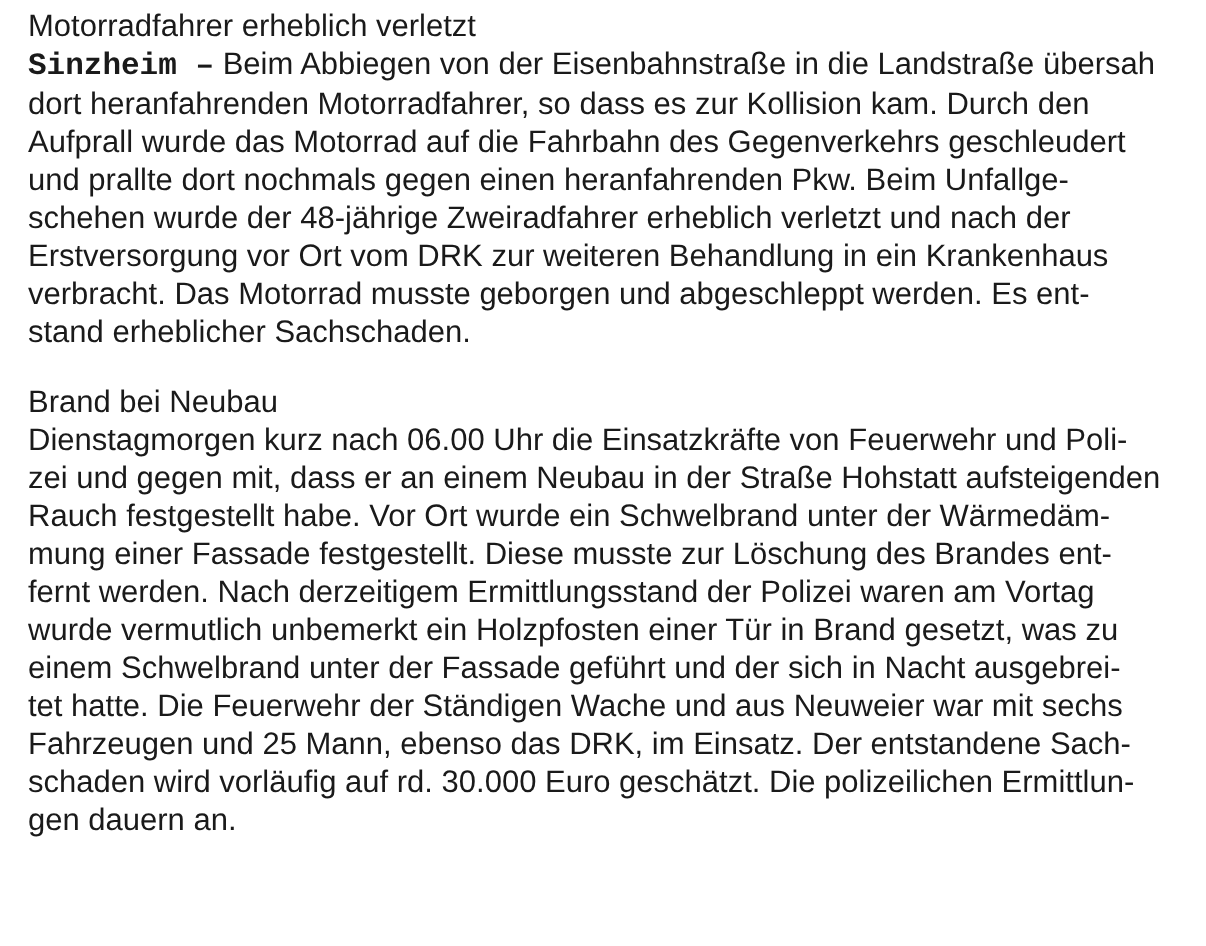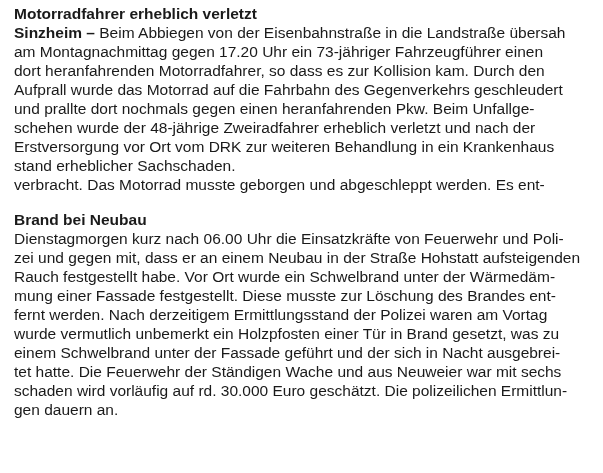--- a/index.html
+++ b/index.html
@@ -12,63 +12,64 @@
     background: #ffffff;
     overflow: hidden;
     font-family: "Liberation Sans", "DejaVu Sans", sans-serif;
     color: #1a1a1a;
   }
   .page {
     padding: 4px 8px 0 14px;
   }
   .article-title {
     font-size: 15.5px;
-    font-weight: bold;
+    font-weight: normal;
     line-height: 19px;
     margin: 0;
     white-space: pre;
   }
   .line {
     font-size: 15.5px;
     line-height: 19px;
     margin: 0;
     white-space: pre;
   }
   .dateline {
     font-weight: bold;
+    font-family: Liberation Mono, monospace;
   }
   .article + .article {
     margin-top: 16px;
   }
 </style>
 </head>
 <body>
 
 <div class="page">
 
   <div class="article">
     <h2 class="article-title">Motorradfahrer erheblich verletzt</h2>
     <p class="line"><strong class="dateline">Sinzheim –</strong><span> Beim Abbiegen von der Eisenbahnstraße in die Landstraße übersah</span></p>
-    <p class="line">am Montagnachmittag gegen 17.20 Uhr ein 73-jähriger Fahrzeugführer einen</p>
     <p class="line">dort heranfahrenden Motorradfahrer, so dass es zur Kollision kam. Durch den</p>
     <p class="line">Aufprall wurde das Motorrad auf die Fahrbahn des Gegenverkehrs geschleudert</p>
     <p class="line">und prallte dort nochmals gegen einen heranfahrenden Pkw. Beim Unfallge-</p>
     <p class="line">schehen wurde der 48-jährige Zweiradfahrer erheblich verletzt und nach der</p>
     <p class="line">Erstversorgung vor Ort vom DRK zur weiteren Behandlung in ein Krankenhaus</p>
+    <p class="line">verbracht. Das Motorrad musste geborgen und abgeschleppt werden. Es ent-</p>
     <p class="line">stand erheblicher Sachschaden.</p>
-    <p class="line">verbracht. Das Motorrad musste geborgen und abgeschleppt werden. Es ent-</p>
   </div>
 
   <div class="article">
     <h2 class="article-title">Brand bei Neubau</h2>
     <p class="line">Dienstagmorgen kurz nach 06.00 Uhr die Einsatzkräfte von Feuerwehr und Poli-</p>
     <p class="line">zei und gegen mit, dass er an einem Neubau in der Straße Hohstatt aufsteigenden</p>
     <p class="line">Rauch festgestellt habe. Vor Ort wurde ein Schwelbrand unter der Wärmedäm-</p>
     <p class="line">mung einer Fassade festgestellt. Diese musste zur Löschung des Brandes ent-</p>
     <p class="line">fernt werden. Nach derzeitigem Ermittlungsstand der Polizei waren am Vortag</p>
     <p class="line">wurde vermutlich unbemerkt ein Holzpfosten einer Tür in Brand gesetzt, was zu</p>
     <p class="line">einem Schwelbrand unter der Fassade geführt und der sich in Nacht ausgebrei-</p>
     <p class="line">tet hatte. Die Feuerwehr der Ständigen Wache und aus Neuweier war mit sechs</p>
+    <p class="line">Fahrzeugen und 25 Mann, ebenso das DRK, im Einsatz. Der entstandene Sach-</p>
     <p class="line">schaden wird vorläufig auf rd. 30.000 Euro geschätzt. Die polizeilichen Ermittlun-</p>
     <p class="line">gen dauern an.</p>
   </div>
 
 </div>
 
 </body></html>

